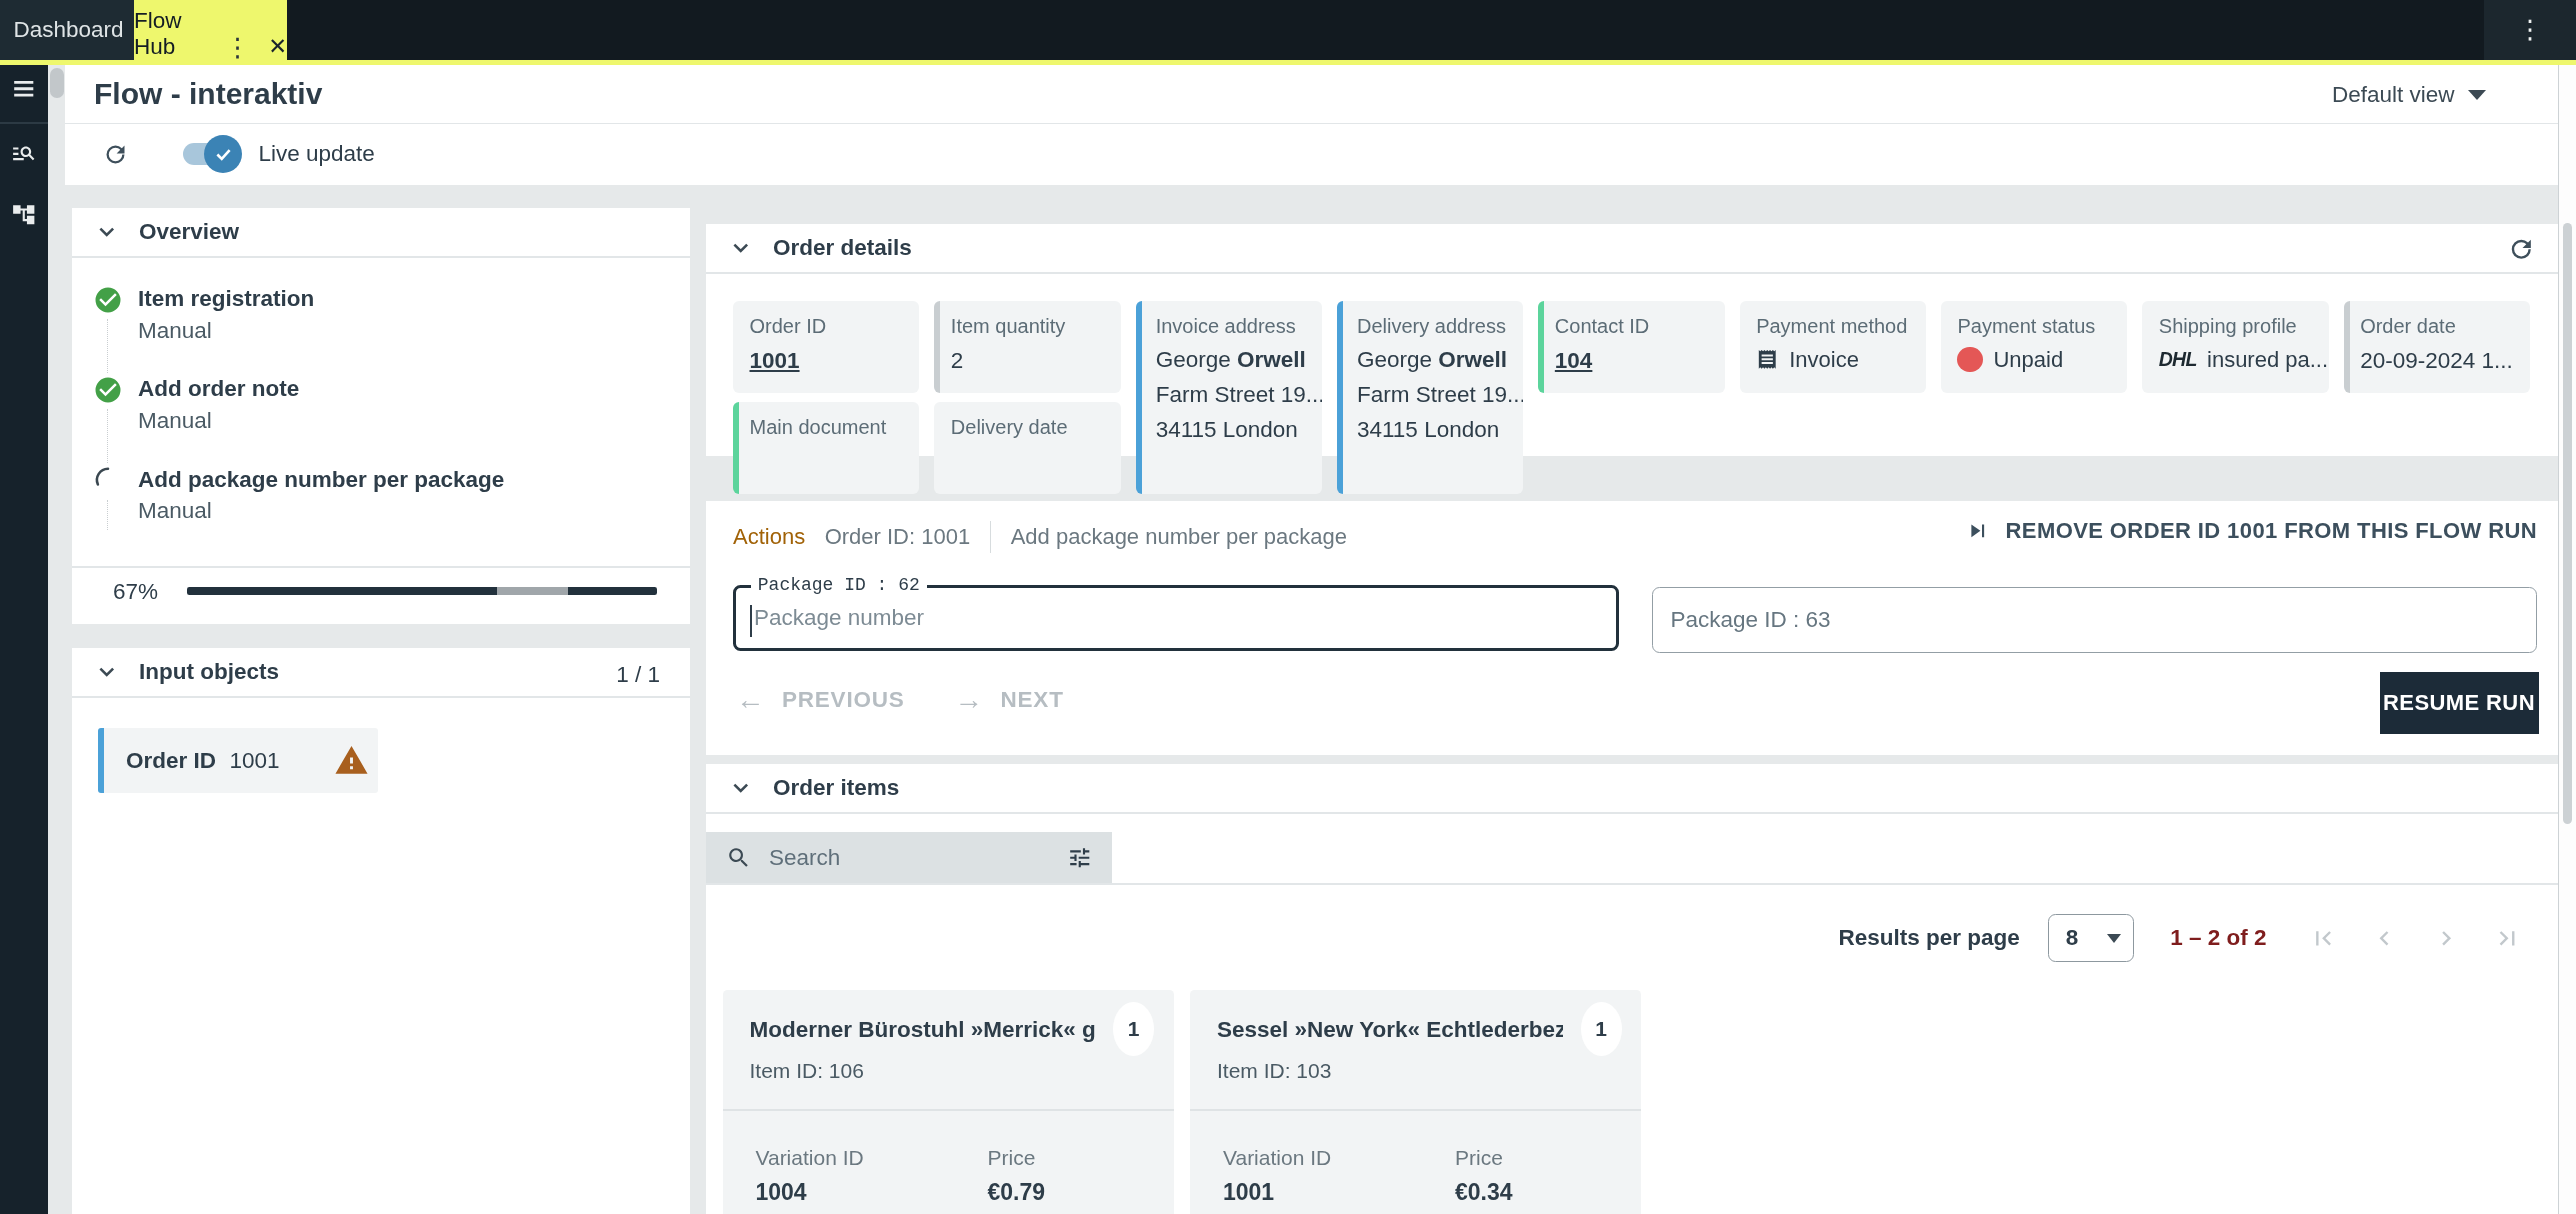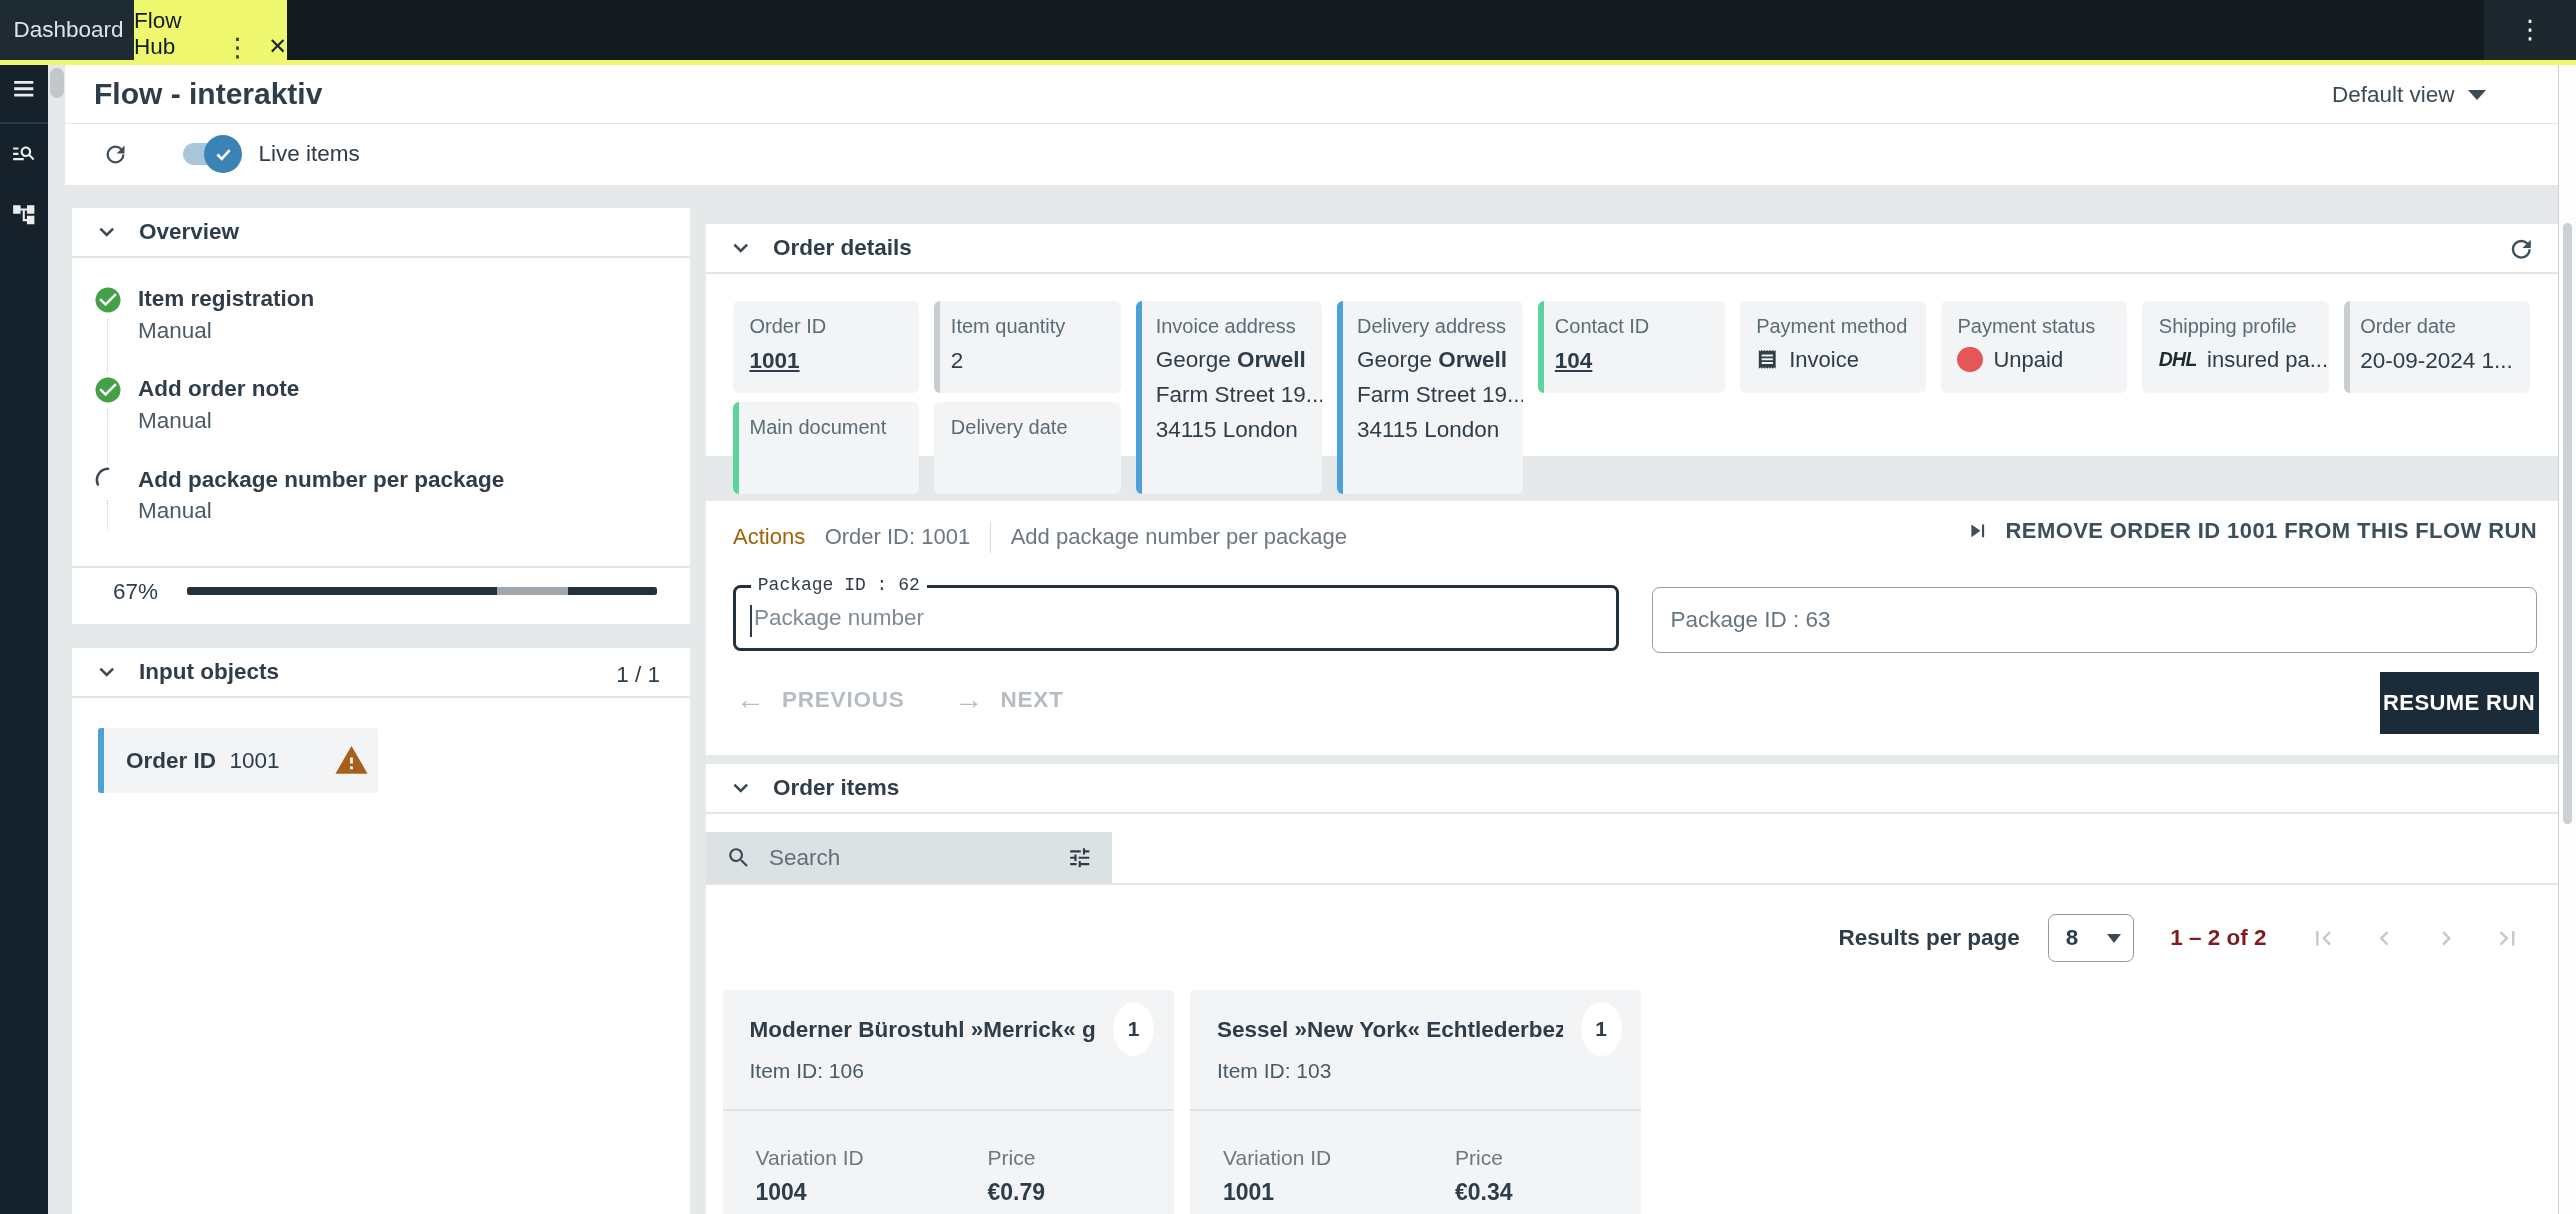--- a/index.html
+++ b/index.html
@@ -190,21 +190,21 @@
     <svg class="refresh36" viewBox="0 0 24 24" fill="#3e4f5b">
         <path d="M17.65 6.35A7.95 7.95 0 0 0 12 4a8 8 0 1 0 8 8h-2a6 6 0 1 1-6-6c1.66 0 3.14.69 4.22 1.78L13 11h7V4l-2.35 2.35z"></path>
       </svg>
     <div class="toggle">
       <div class="toggle-knob">
         <svg viewBox="0 0 24 24" width="21" height="21">
             <path d="M5 12l5 5 9-10" stroke="#fff" stroke-width="3" fill="none"></path>
           </svg>
       </div>
     </div>
-    <div class="live-label">Live items</div>
+    <div class="live-label">Live update</div>
   </div>
 </div>
 
 <div class="panel" style="left:72px; top:208px; width:618px; height:416px;">
   <div class="sec-head">
     <svg class="chev" viewBox="0 0 24 24">
         <path d="M6 9l6 6 6-6" stroke="#3c4a54" stroke-width="2.4" fill="none"></path>
       </svg>
     <span class="sec-title">Overview</span>
   </div>

